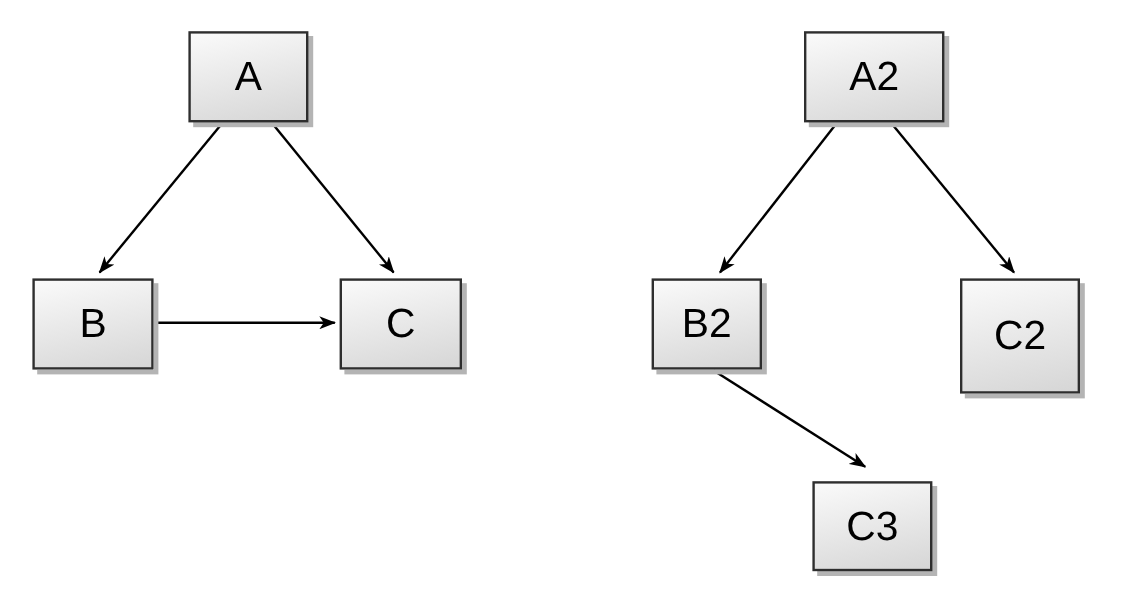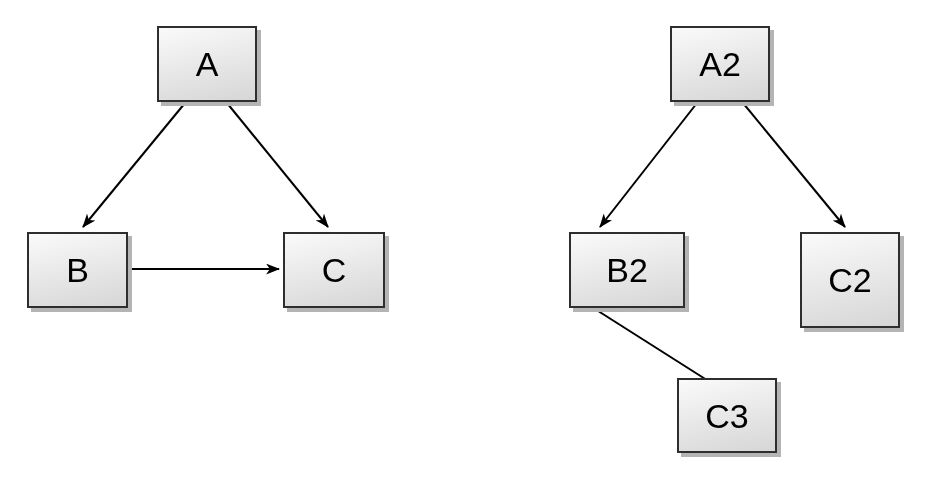--- a/index.html
+++ b/index.html
@@ -65,25 +65,25 @@
     </svg>
     <div class="node" style="left: 157px; top: 26px; width: 100px; height: 76px;">
       <span class="node-label">A</span>
     </div>
     <div class="node" style="left: 27px; top: 232px; width: 101px; height: 76px;">
       <span class="node-label">B</span>
     </div>
     <div class="node" style="left: 283px; top: 232px; width: 102px; height: 76px;">
       <span class="node-label">C</span>
     </div>
-    <div class="node" style="left: 670px; top: 26px; width: 100px; height: 76px;">
+    <div class="node" style="left: 670px; top: 26px; width: 117px; height: 76px;">
       <span class="node-label">A2</span>
     </div>
-    <div class="node" style="left: 543px; top: 232px; width: 116px; height: 76px; margin-left: 26px;">
+    <div class="node" style="left: 543px; top: 232px; width: 92px; height: 76px;">
       <span class="node-label">B2</span>
     </div>
     <div class="node" style="left: 800px; top: 232px; width: 100px; height: 96px;">
       <span class="node-label">C2</span>
     </div>
-    <div class="node" style="left: 677px; top: 378px; width: 100px; height: 75px;">
+    <div class="node" style="left: 677px; top: 401px; width: 100px; height: 75px;">
       <span class="node-label">C3</span>
     </div>
   </div>
 
 </body></html>

